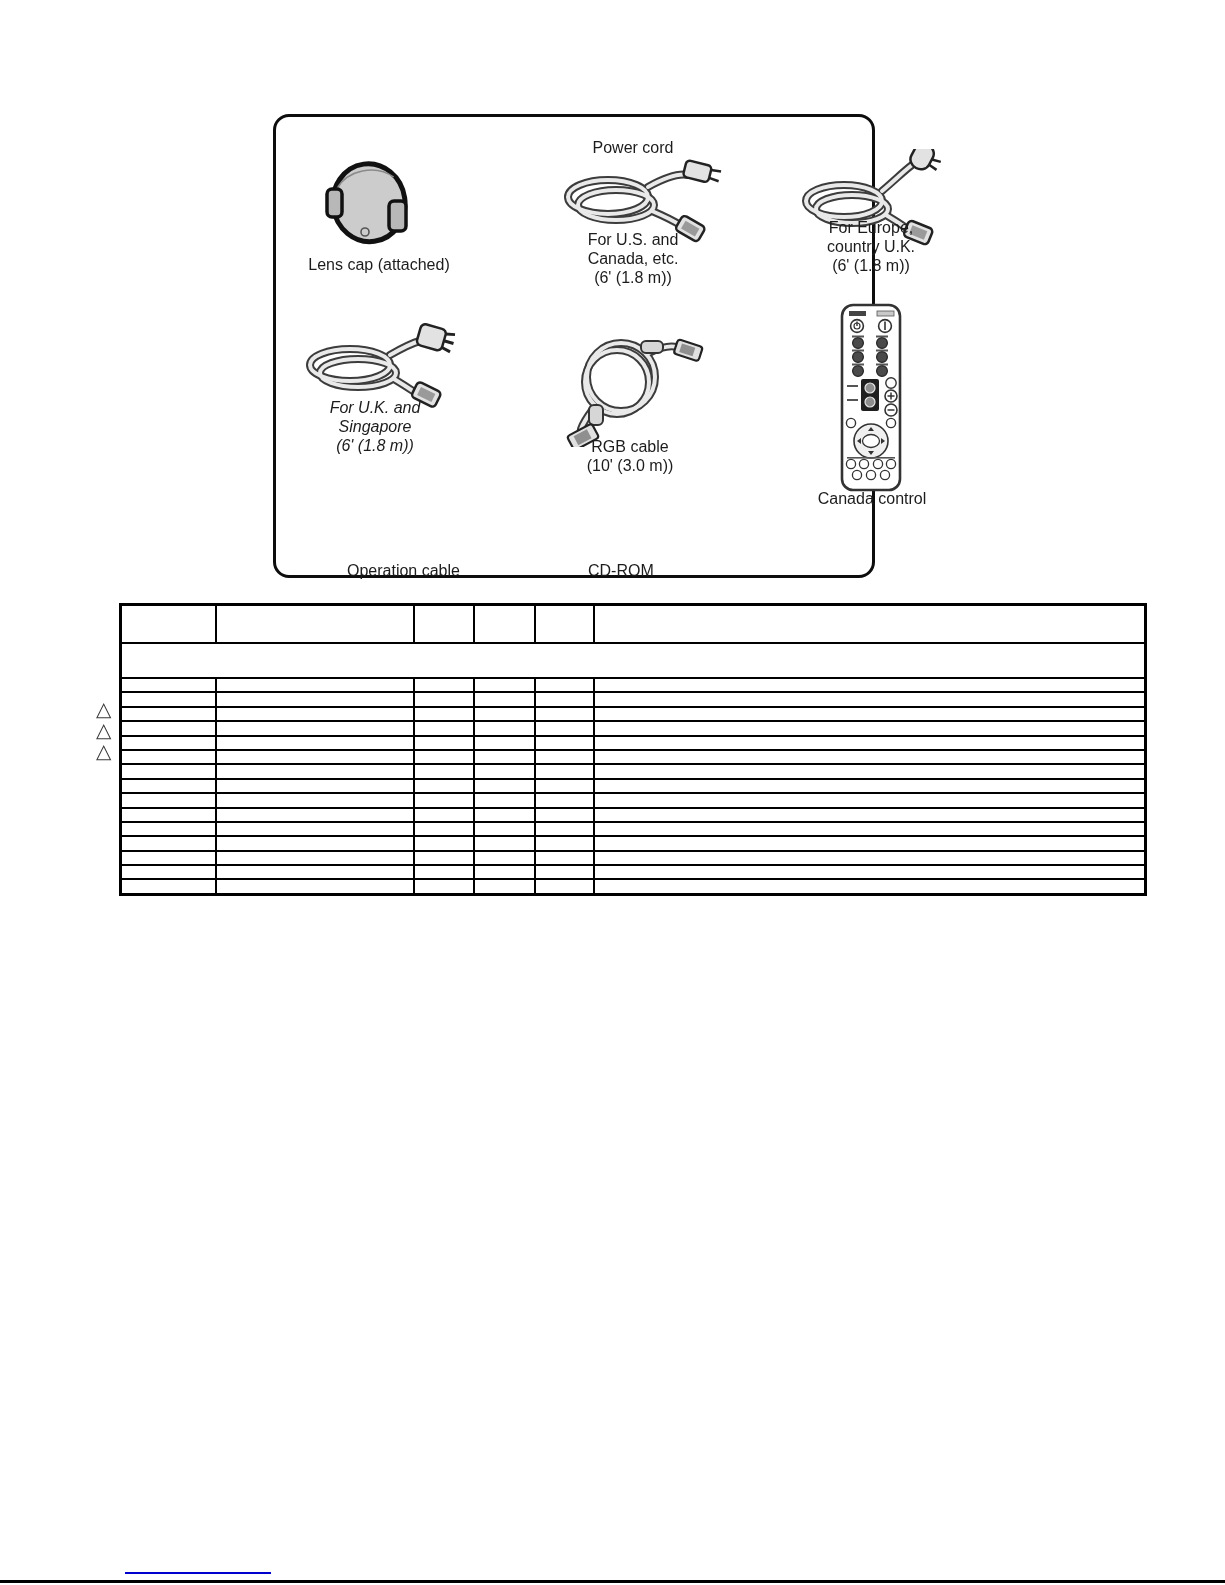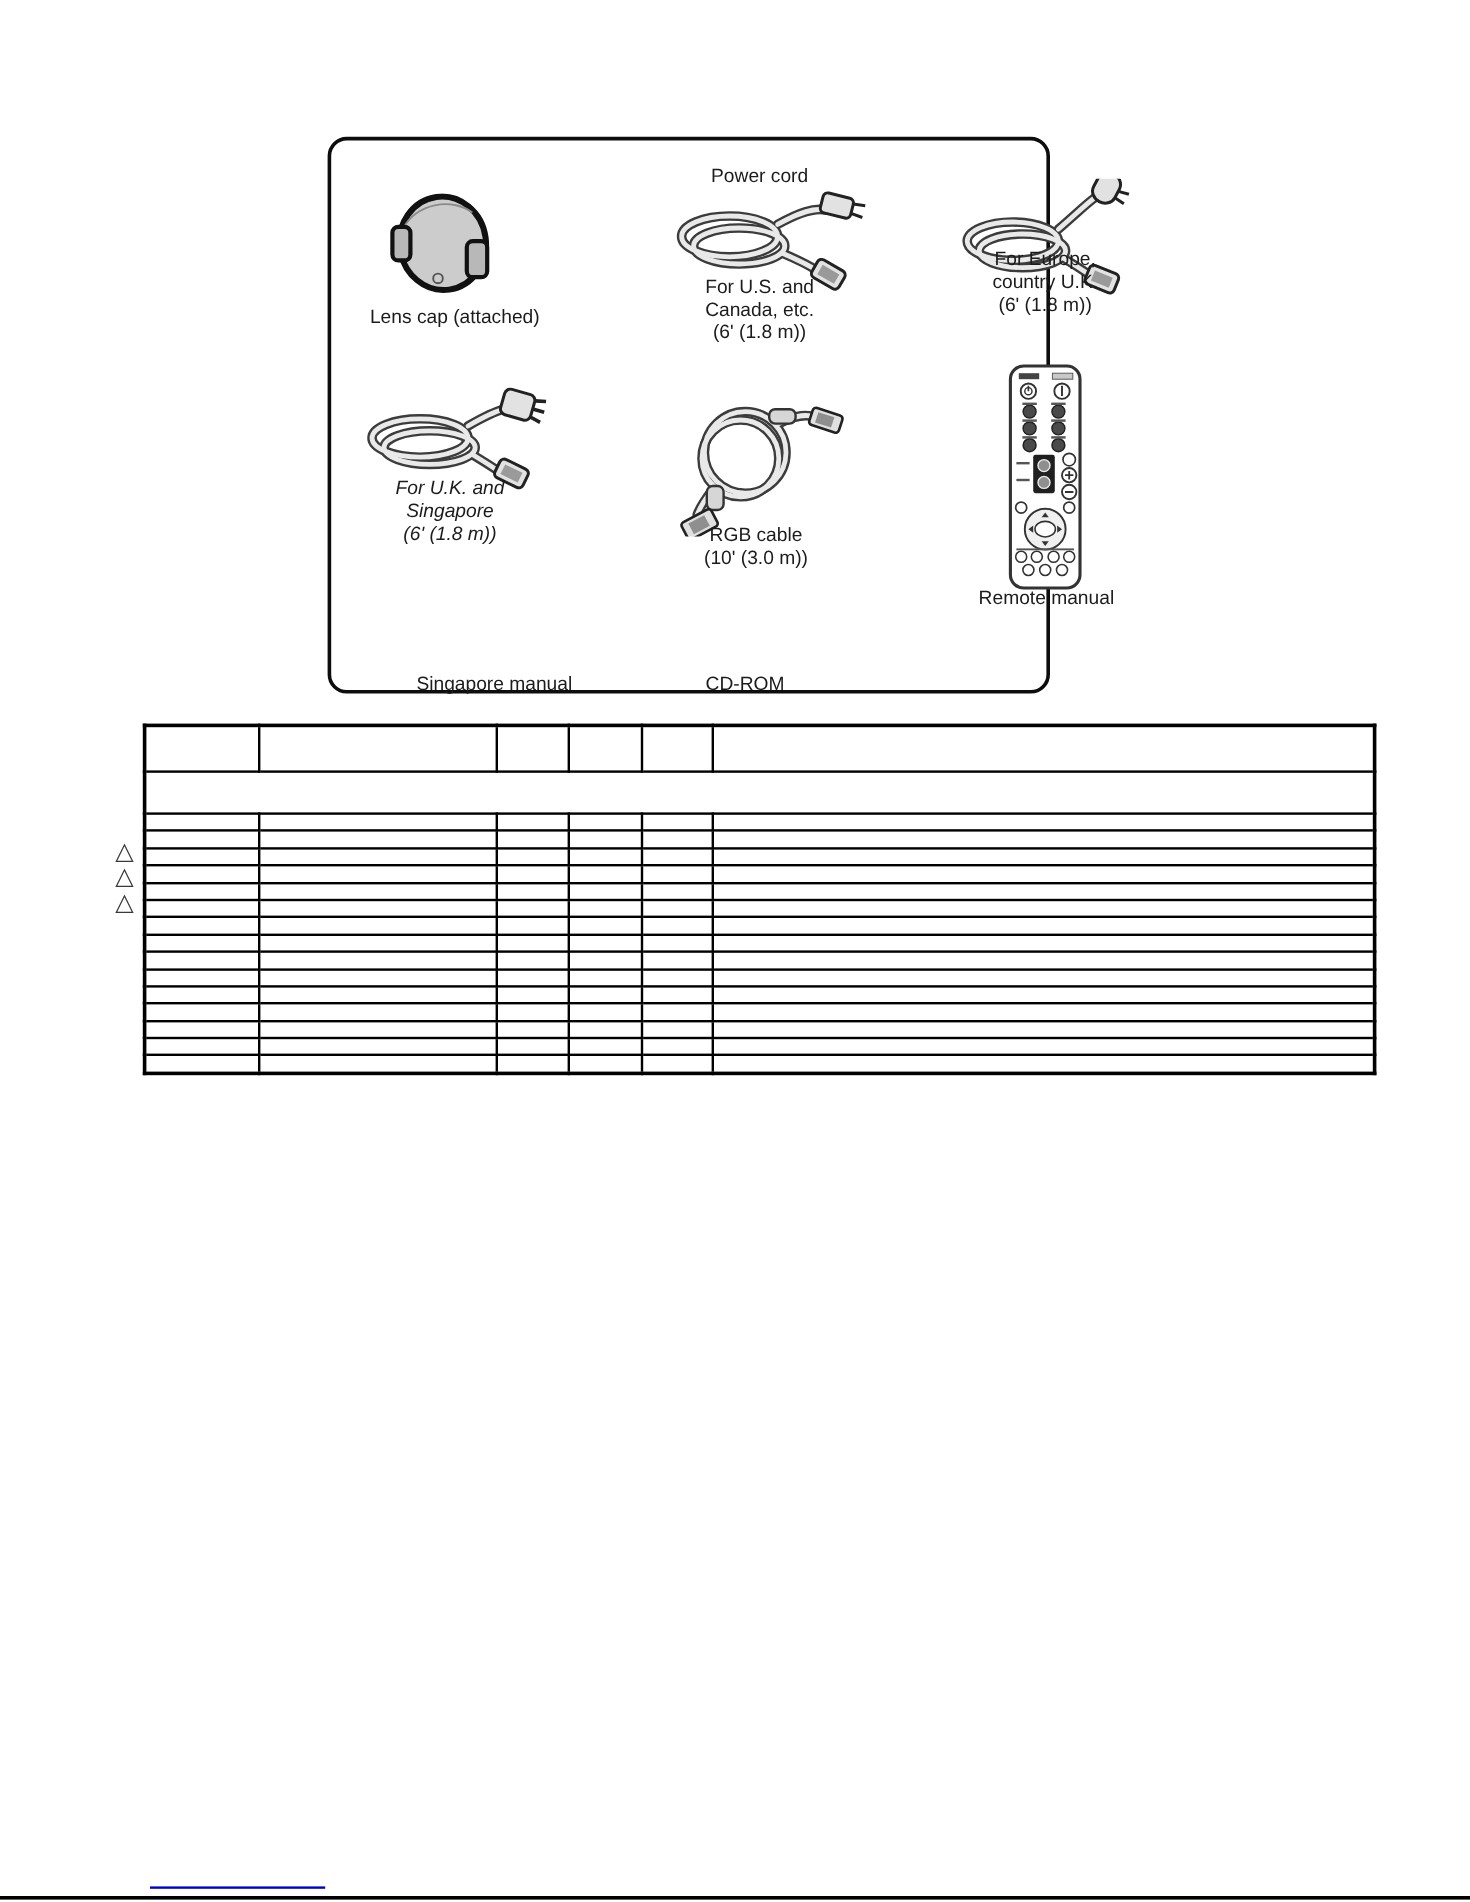--- a/index.html
+++ b/index.html
@@ -116,21 +116,21 @@
       <g transform="rotate(28 124 12)">
         <path d="M112,4 a10,9 0 0 1 20,0 v8 a10,9 0 0 1 -20,0 z" fill="#e2e2e2" stroke="#222" stroke-width="2.5"></path>
         <line x1="132" y1="6" x2="141" y2="4" stroke="#222" stroke-width="2.5"></line>
         <line x1="132" y1="12" x2="141" y2="13" stroke="#222" stroke-width="2.5"></line>
       </g>
       <g transform="rotate(22 120 84)">
         <rect x="107" y="75" width="26" height="17" rx="4" fill="#e2e2e2" stroke="#222" stroke-width="2.5"></rect>
         <rect x="112" y="79" width="16" height="9" fill="#9a9a9a"></rect>
       </g>
     </svg>
-    <div class="label" style="left:515px;top:90px;width:160px;text-align:center;">
+    <div class="label" style="left:515px;top:101px;width:160px;text-align:center;">
       <div>For Europe,</div>
       <div>country U.K.</div>
       <div>(6' (1.8 m))</div>
     </div>
 
     <svg class="abs" style="left:24px;top:206px;" width="162" height="86" viewBox="0 0 162 86">
       <g fill="none" stroke="#3c3c3c" stroke-width="8" stroke-linecap="round">
         <ellipse cx="50" cy="42" rx="40" ry="16"></ellipse>
         <ellipse cx="58" cy="50" rx="38" ry="14"></ellipse>
         <path d="M90,32 C104,24 112,20 120,18"></path>
@@ -244,23 +244,23 @@
         <circle cx="12" cy="161" r="4.6"></circle>
           <circle cx="25" cy="161" r="4.6"></circle>
         <circle cx="39" cy="161" r="4.6"></circle>
           <circle cx="52" cy="161" r="4.6"></circle>
         <circle cx="18" cy="172" r="4.6"></circle>
           <circle cx="32" cy="172" r="4.6"></circle>
           <circle cx="46" cy="172" r="4.6"></circle>
       </g>
       <rect x="8" y="154" width="48" height="1.6" fill="#555"></rect>
     </svg>
-    <div class="label" style="left:516px;top:372px;width:160px;">Remote manual</div>
-
-    <span class="label left" style="left:71px;top:444px;">Singapore manual</span>
+    <div class="label" style="left:516px;top:372px;width:160px;">Canada control</div>
+
+    <span class="label left" style="left:71px;top:444px;">Operation cable</span>
     <span class="label left" style="left:264px;top:444px;margin-left:48px;">CD-ROM</span>
   </div>
 
   <table class="spec-table">
     <colgroup>
       <col style="width:95px">
         <col style="width:198px">
         <col style="width:60px">
       <col style="width:61px">
         <col style="width:59px">

